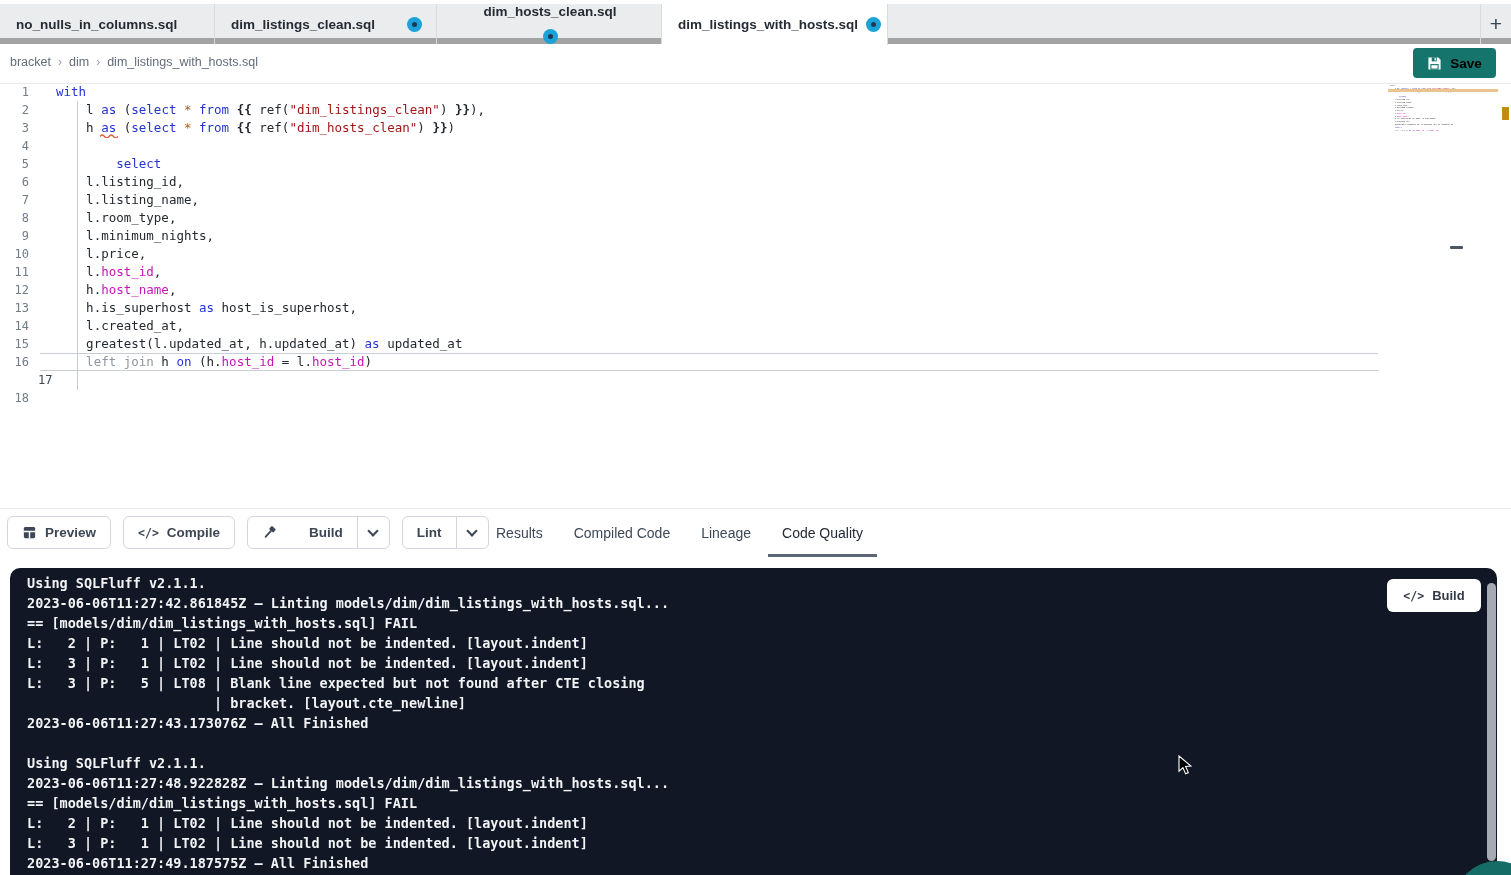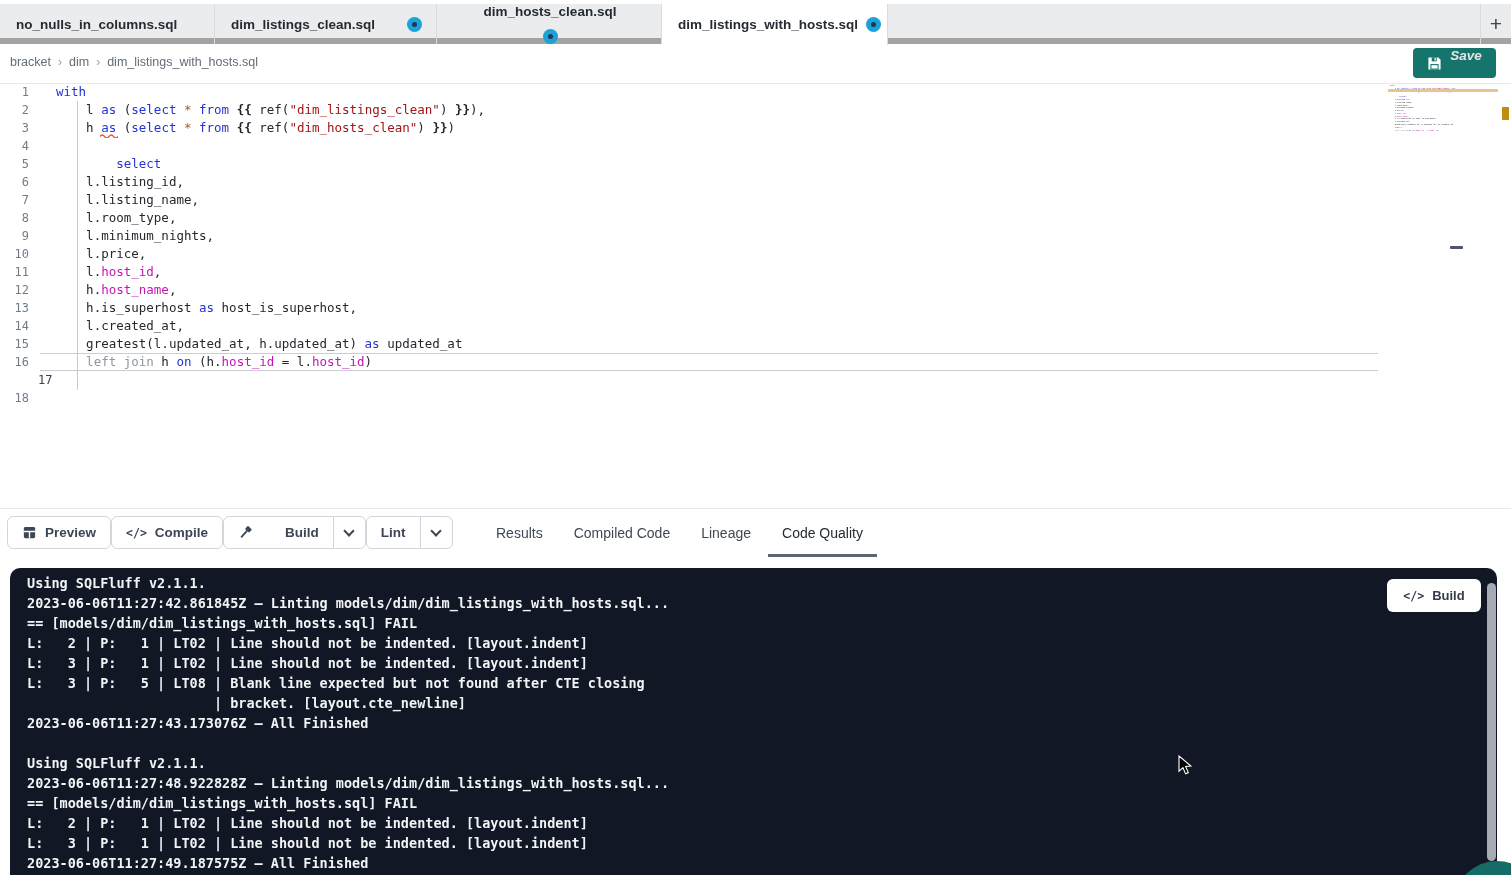--- a/index.html
+++ b/index.html
@@ -24,23 +24,23 @@
   .new-tab { margin-left:auto; width:31px; height:40px; border-left:1px solid #d8dbdf;
     display:flex; align-items:center; justify-content:center; font-size:21px; font-weight:400;
     color:#3c4654; cursor:pointer; }
 
   
   .crumbbar { position:absolute; left:0; top:41px; width:1511px; height:43px; background:#fff;
     border-bottom:1px solid #e7e9ec; display:flex; align-items:center; padding-left:10px; }
   .bc-seg { font-size:12.5px; color:#636d7a; cursor:pointer; }
   .bc-sep { font-size:12px; color:#9aa1ab; margin:0 7px; }
   .save-btn { position:absolute; right:15px; top:7px; height:30px; width:83px;
-    background:#15746c; border:none; border-radius:4px; color:#e5e5e5; font-size:13.5px; font-weight:700;
-    display:flex; justify-content:center; gap:8px; cursor:pointer;
-    font-family:"Liberation Sans", sans-serif;font-style:italic; }
+    background:#15746c; border:none; border-radius:4px; color:#000000; font-size:13.5px; font-weight:700;
+    display:flex; align-items:center; justify-content:center; gap:8px; cursor:pointer;
+    font-family:"Liberation Sans", sans-serif; }
 
   
   .editor { position:absolute; left:0; top:84px; width:1511px; height:424px; background:#fff; overflow:hidden; }
   .gutter { position:absolute; left:0; top:-1px; width:40px; }
   .ln { height:18px; line-height:18px; text-align:right; padding-right:11px;
     font-family:"DejaVu Sans Mono","Liberation Mono",monospace; font-size:12px; color:#717c89; }
   .ln.act { color:#3b4450;padding-left:38px; }
   .code-col { position:absolute; left:40px; top:-1px; width:1338px; }
   .cl { height:18px; line-height:18px; padding-left:16px; white-space:pre;
     font-family:"DejaVu Sans Mono","Liberation Mono",monospace; font-size:12.5px; color:#24292f; }
@@ -59,21 +59,21 @@
   .minimap { position:absolute; left:1390px; top:0; width:108px; height:340px; overflow:hidden; }
   .minimap-content { transform:scale(0.155); transform-origin:0 0; width:700px; }
   .minimap-content .cl { padding-left:0; }
   .mini-hl { position:absolute; left:1388px; top:5px; width:110px; height:3px; background:#eac48f; }
   .ruler-mark { position:absolute; left:1502px; top:23px; width:7px; height:13px; background:#bf8e10; }
   .scroll-dash { position:absolute; left:1450px; top:162px; width:13px; height:3px; background:#4b5563; border-radius:1px; }
 
   
   .toolbar { position:absolute; left:0; top:508px; width:1511px; height:48px; background:#fff;
     border-top:1px solid #e8eaed; display:flex; align-items:center; padding-left:7px; }
-  .btn-group { display:flex; }
+  .btn-group { display:flex; margin-right:12px; }
   .btn { height:33px; background:#fff; border:1px solid #d2d6dc; border-radius:6px;
     display:flex; align-items:center; gap:8px; padding:0 14px; font-size:13.5px; font-weight:700;
     color:#3d4654; cursor:pointer; font-family:"Liberation Sans", sans-serif; }
   .btn-group.split .btn.main { border-radius:6px 0 0 6px;gap:32px; }
   .btn.dd { border-radius:0 6px 6px 0; margin-left:-1px; width:33px; padding:0; justify-content:center; }
   .chev { width:8px; height:8px; border-right:2px solid #3d4654; border-bottom:2px solid #3d4654;
     transform:rotate(45deg); margin-top:-4px; }
   .btn-icon { display:flex; align-items:center; }
   .icon-code { font-family:"DejaVu Sans Mono","Liberation Mono",monospace; font-size:11.5px; font-weight:700; }
   .panel-tabs { position:absolute; left:496px; top:0; height:48px; display:flex; align-items:center; gap:31px; }

